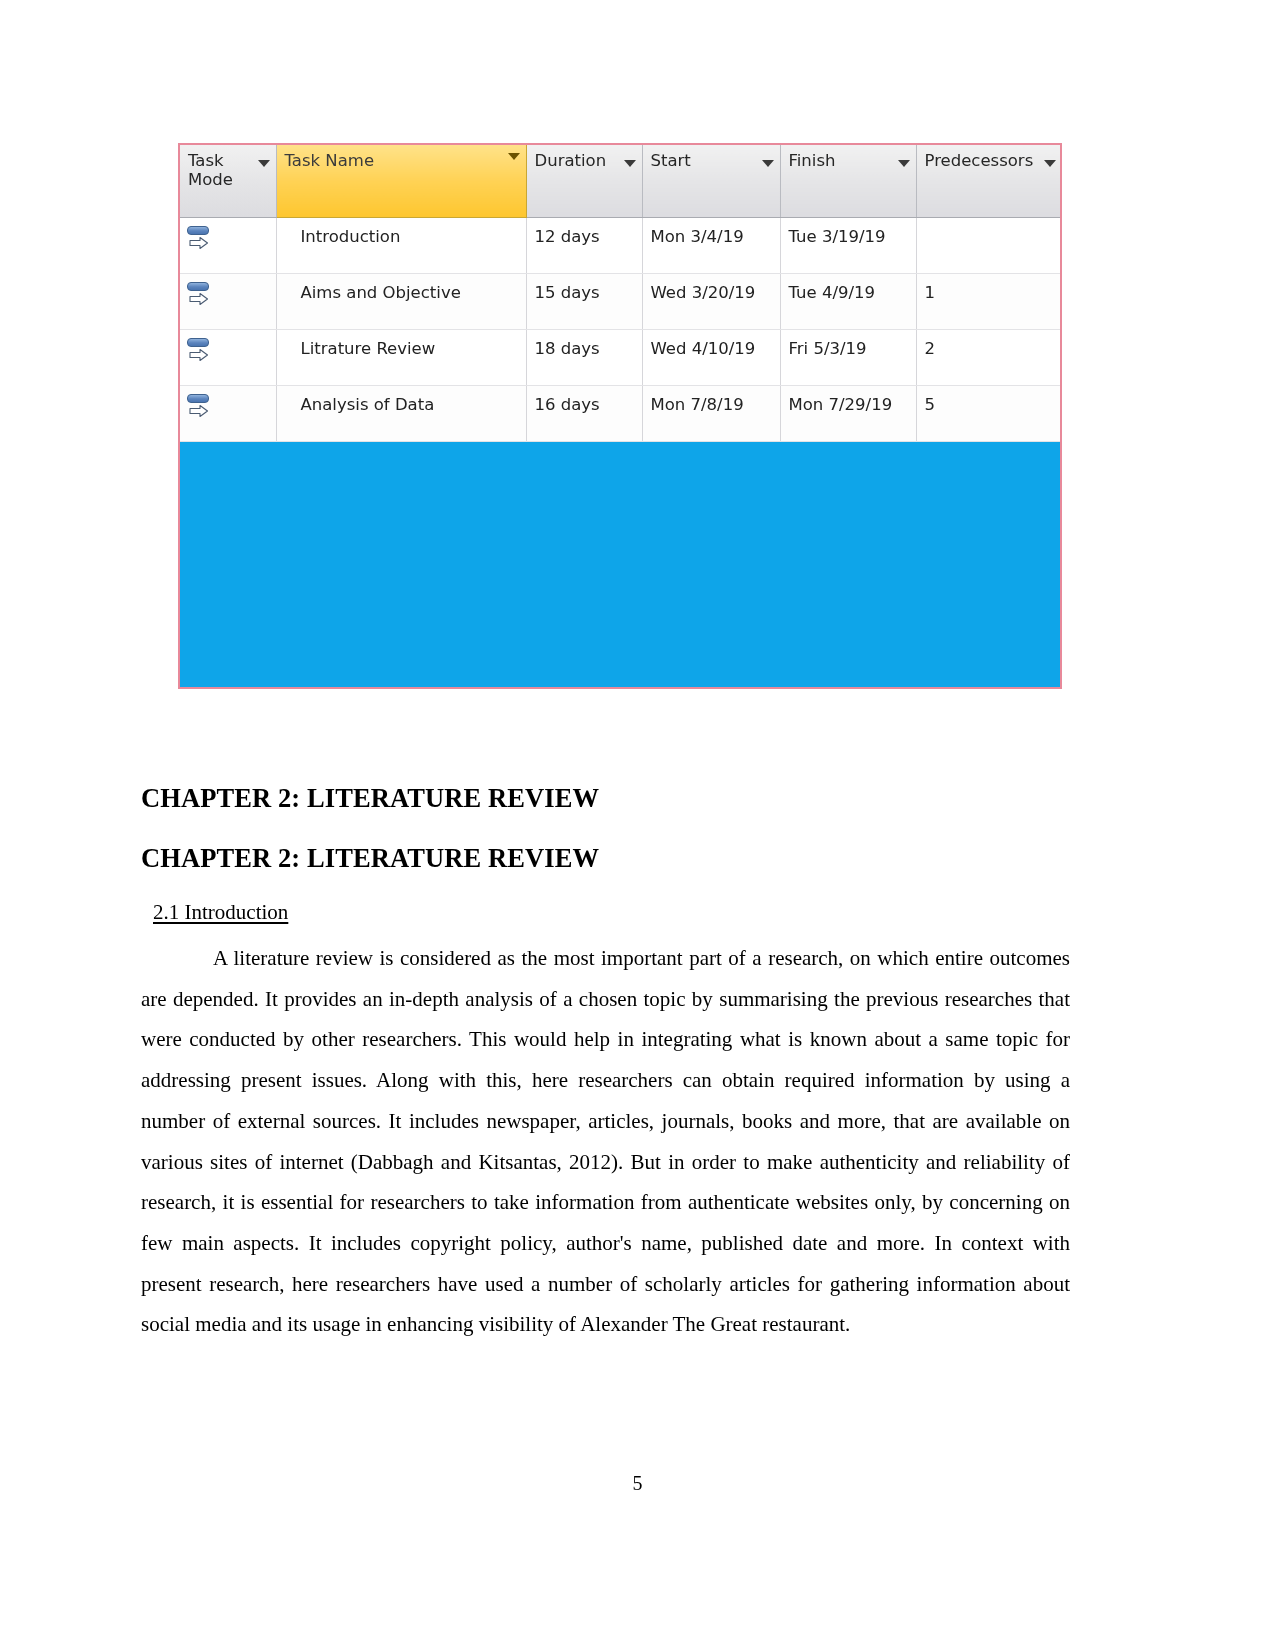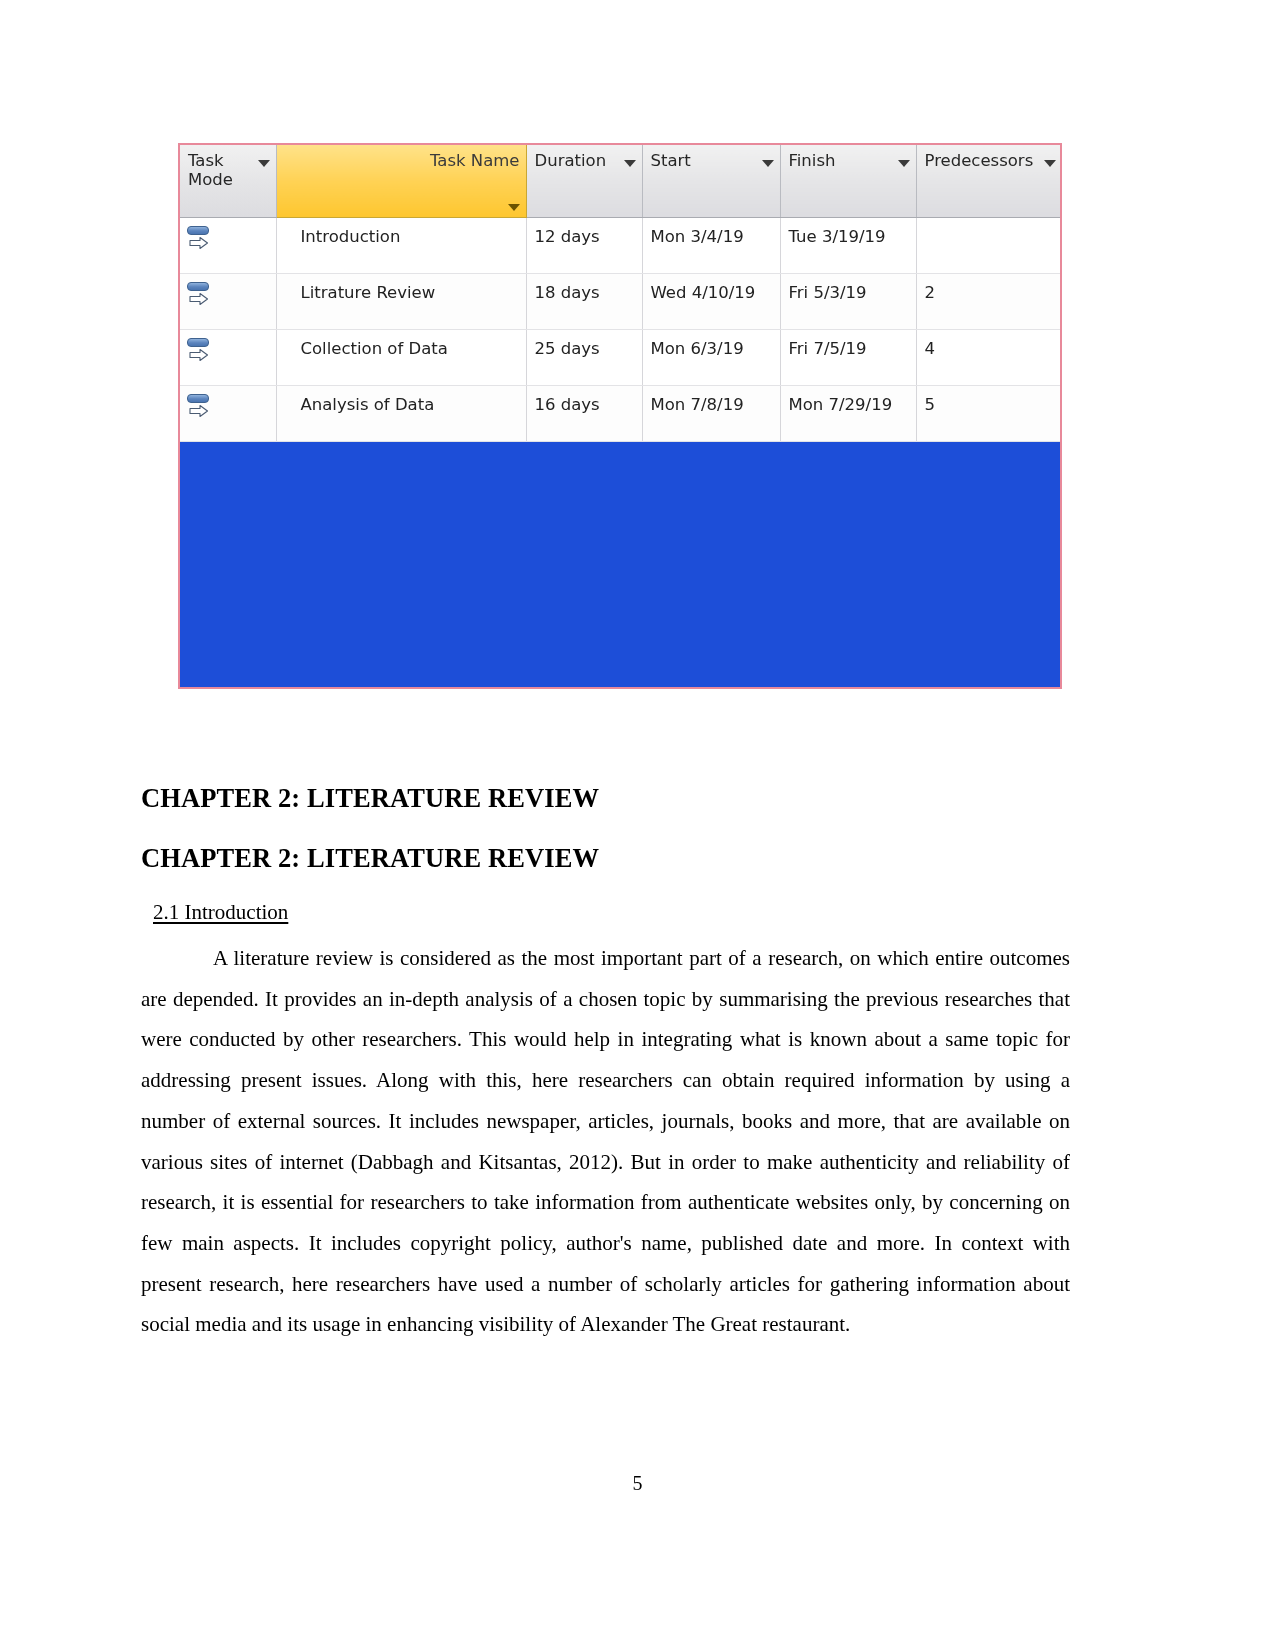--- a/index.html
+++ b/index.html
@@ -24,21 +24,21 @@
   }
 
   
   .project-figure {
     position: absolute;
     left: 178px;
     top: 143px;
     width: 884px;
     height: 546px;
     border: 2px solid #e8899a;
-    background: #1d4ed8;
+    background: #0ea5e9;
     box-sizing: border-box;
     overflow: hidden;
   }
   .project-table {
     border-collapse: collapse;
     width: 100%;
     table-layout: fixed;
     font-family: "DejaVu Sans", "Liberation Sans", sans-serif;
   }
   .project-table th {
@@ -72,21 +72,21 @@
   .filter-arrow {
     flex: 0 0 auto;
     width: 0;
     height: 0;
     border-left: 6px solid transparent;
     border-right: 6px solid transparent;
     border-top: 7px solid #3a3a3a;
     margin-top: 9px;
     margin-left: 4px;
   }
-  .hdr-taskname .hdr-inner { align-items: flex-end; flex-direction: column; }
+  .hdr-taskname .hdr-inner { align-items: flex-start; }
   .hdr-taskname .filter-arrow { border-top-color: #6b5300; margin-top: 2px; }
 
   .project-table td {
     border-right: 1px solid #d6d6da;
     border-bottom: 1px solid #e3e3e6;
     font-size: 16.5px;
     color: #222222;
     padding: 8px 6px 0 8px;
     vertical-align: top;
     line-height: 1.32;
@@ -241,35 +241,35 @@
             <td class="col-name">Introduction</td>
             <td>12 days</td>
             <td>Mon 3/4/19</td>
             <td>Tue 3/19/19</td>
             <td></td>
           </tr>
           <tr>
             <td class="col-mode"><span class="taskmode-icon"><span class="bar"></span><svg class="arrow" viewBox="0 0 20 14" xmlns="http://www.w3.org/2000/svg">
                   <path d="M1 4.5 H11 V1.5 L18.5 7 L11 12.5 V9.5 H1 Z" fill="#ffffff" stroke="#4a5b72" stroke-width="1.1" stroke-linejoin="round"></path>
                 </svg></span></td>
+            <td class="col-name">Aims and Objective</td>
+            <td>15 days</td>
+            <td>Wed 3/20/19</td>
+            <td>Tue 4/9/19</td>
+            <td>1</td>
+          </tr>
+          <tr>
+            <td class="col-mode"><span class="taskmode-icon"><span class="bar"></span><svg class="arrow" viewBox="0 0 20 14" xmlns="http://www.w3.org/2000/svg">
+                  <path d="M1 4.5 H11 V1.5 L18.5 7 L11 12.5 V9.5 H1 Z" fill="#ffffff" stroke="#4a5b72" stroke-width="1.1" stroke-linejoin="round"></path>
+                </svg></span></td>
             <td class="col-name">Litrature Review</td>
             <td>18 days</td>
             <td>Wed 4/10/19</td>
             <td>Fri 5/3/19</td>
             <td>2</td>
-          </tr>
-          <tr>
-            <td class="col-mode"><span class="taskmode-icon"><span class="bar"></span><svg class="arrow" viewBox="0 0 20 14" xmlns="http://www.w3.org/2000/svg">
-                  <path d="M1 4.5 H11 V1.5 L18.5 7 L11 12.5 V9.5 H1 Z" fill="#ffffff" stroke="#4a5b72" stroke-width="1.1" stroke-linejoin="round"></path>
-                </svg></span></td>
-            <td class="col-name">Collection of Data</td>
-            <td>25 days</td>
-            <td>Mon 6/3/19</td>
-            <td>Fri 7/5/19</td>
-            <td>4</td>
           </tr>
           <tr>
             <td class="col-mode"><span class="taskmode-icon"><span class="bar"></span><svg class="arrow" viewBox="0 0 20 14" xmlns="http://www.w3.org/2000/svg">
                   <path d="M1 4.5 H11 V1.5 L18.5 7 L11 12.5 V9.5 H1 Z" fill="#ffffff" stroke="#4a5b72" stroke-width="1.1" stroke-linejoin="round"></path>
                 </svg></span></td>
             <td class="col-name">Analysis of Data</td>
             <td>16 days</td>
             <td>Mon 7/8/19</td>
             <td>Mon 7/29/19</td>
             <td>5</td>

